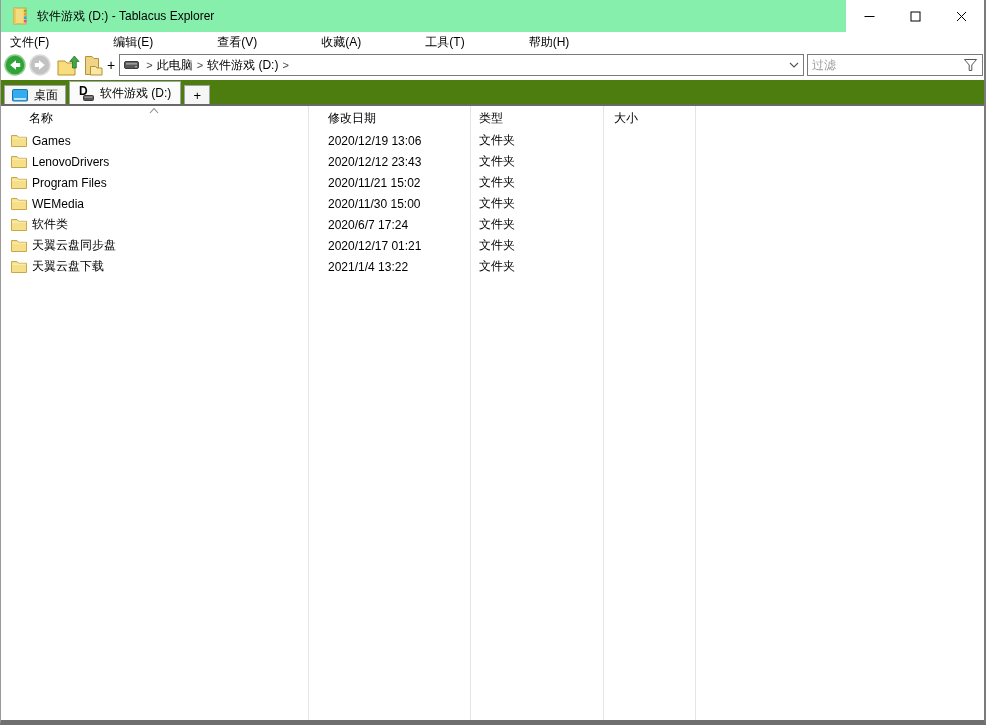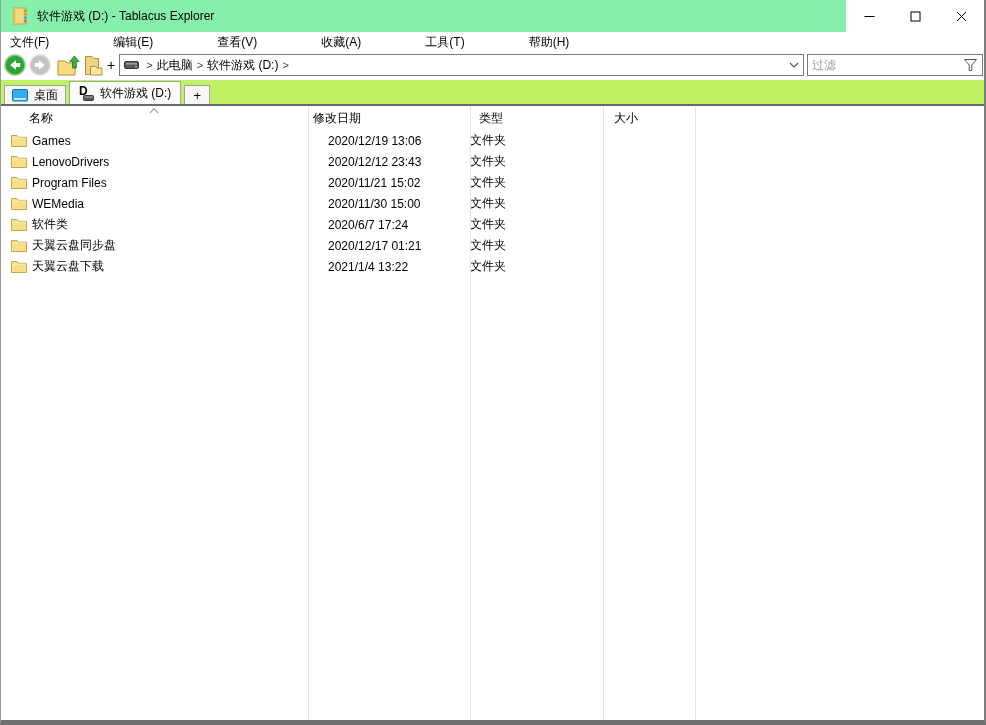--- a/index.html
+++ b/index.html
@@ -25,42 +25,42 @@
   .addressbar{flex:1;height:22px;border:1px solid #7a7a7a;display:flex;align-items:center;padding-left:4px;margin-right:3px;box-sizing:border-box;background:#fff;min-width:0;}
   .crumb-drive{display:flex;margin-right:3px;}
   .crumb-sep{margin:0 4px;color:#444;font-size:11px;}
   .crumb-seg{white-space:nowrap;}
   .chevron-box{margin-left:auto;width:18px;display:flex;justify-content:center;align-items:center;align-self:stretch;}
   .filterbox{width:176px;height:22px;border:1px solid #7a7a7a;display:flex;align-items:center;box-sizing:border-box;background:#fff;flex-shrink:0;}
   .filter-input{border:none;outline:none;flex:1;min-width:0;font-family:"Liberation Sans",sans-serif;font-size:12px;padding:0 2px 0 4px;color:#000;background:transparent;}
   .filter-input::placeholder{color:#9a9a9a;}
   .funnel{margin:0 4px 0 2px;display:flex;}
   
-  .tabbar{height:24px;background:#bef264;border-bottom:2px solid #696969;display:flex;align-items:flex-end;padding-left:3px;flex-shrink:0;}
+  .tabbar{height:24px;background:#4d7c0f;border-bottom:2px solid #696969;display:flex;align-items:flex-end;padding-left:3px;flex-shrink:0;}
   .tab{display:flex;align-items:center;border:1px solid #a3a3a3;border-bottom:none;background:#f6f6f6;height:19px;padding:0 7px;box-sizing:border-box;margin-right:3px;cursor:default;white-space:nowrap;}
   .tab.active{height:23px;background:#fbfbfb;padding:0 9px;}
   .tab-label{margin-left:6px;}
   .tab-plus{width:26px;justify-content:center;padding:0;font-size:13px;}
   .drive-d{position:relative;width:15px;height:15px;flex-shrink:0;}
   .drive-d .dletter{position:absolute;left:0;top:-2px;font-weight:700;font-size:12px;font-family:"Liberation Sans",sans-serif;}
   .drive-d svg{position:absolute;right:0;bottom:0;}
   
   .content{flex:1;position:relative;overflow:hidden;background:#fff;}
   .colline{position:absolute;top:0;bottom:0;width:1px;background:#e4e4e4;}
   .lheader{display:grid;grid-template-columns:307px 162px 133px 92px 1fr;height:24px;align-items:center;position:relative;}
   .hname{padding-left:28px;}
-  .hdate{padding-left:5px;font-family:Liberation Serif, serif;}
+  .hdate{padding-left:20px;font-family:Liberation Serif, serif;}
   .htype{padding-left:9px;}
   .hsize{padding-left:11px;}
   .sortcaret{position:absolute;left:147px;top:1px;display:flex;}
   .row{display:grid;grid-template-columns:307px 162px 133px 92px 1fr;height:21px;align-items:center;}
   .cell-name{display:flex;align-items:center;padding-left:10px;overflow:hidden;white-space:nowrap;}
   .folder-ic{margin-right:5px;flex-shrink:0;display:flex;}
   .cell-date{padding-left:20px;white-space:nowrap;}
-  .cell-type{white-space:nowrap;}
+  .cell-type{padding-left:9px;white-space:nowrap;}
   .cell-size{padding-left:11px;white-space:nowrap;}
 </style>
 </head>
 <body>
 
 <div class="window">
 
   <div class="titlebar">
     <span class="app-icon">
       <svg width="18" height="18" viewBox="0 0 18 18">

